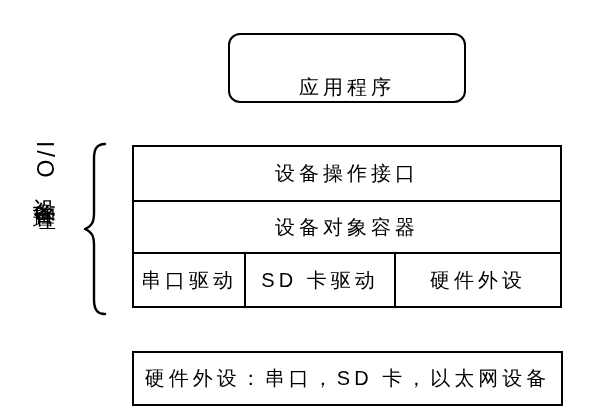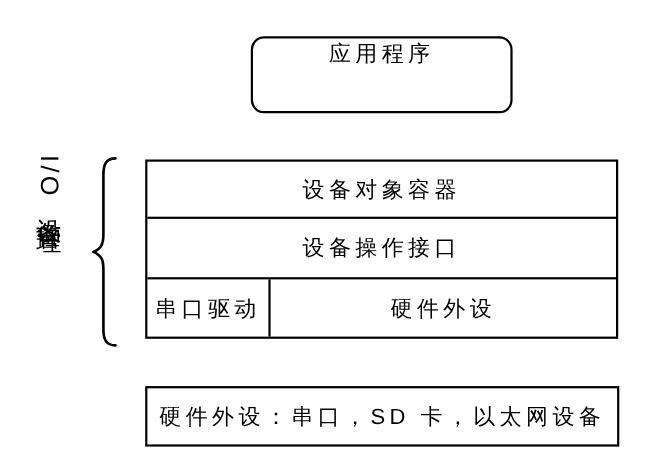--- a/index.html
+++ b/index.html
@@ -22,21 +22,21 @@
     white-space: nowrap;
   }
   .app-box {
     position: absolute;
     left: 228px; top: 33px;
     width: 238px; height: 70px;
     border: 2px solid #000000;
     border-radius: 12px;
     background: #ffffff;
     display: flex;
-    align-items: flex-start;
+    align-items: flex-end;
     justify-content: center;
   }
   .io-stack {
     position: absolute;
     left: 132px; top: 145px;
     width: 430px; height: 163px;
     border: 2px solid #000000;
     background: #ffffff;
     display: flex;
     flex-direction: column;
@@ -99,29 +99,32 @@
     <span class="box-label">应用程序</span>
   </div>
 
   <div class="side-label">I/O设备管理</div>
 
   <svg class="brace" viewBox="0 0 26 174" fill="none" xmlns="http://www.w3.org/2000/svg">
     <path d="M 23 2 C 14 2 12 8 12 17 L 12 71 C 12 80 10 84 3 87 C 10 90 12 94 12 103 L 12 157 C 12 166 14 172 23 172" stroke="#000000" stroke-width="2.4" fill="none" stroke-linecap="round" stroke-linejoin="round"></path>
   </svg>
 
   <div class="io-stack">
+    <div class="stack-layer">
+      <span class="box-label">设备操作接口</span>
+    </div>
     <div class="stack-layer second">
       <span class="box-label">设备对象容器</span>
-    </div>
-    <div class="stack-layer">
-      <span class="box-label">设备操作接口</span>
     </div>
     <div class="driver-row">
       <div class="driver-cell c1">
         <span class="box-label">串口驱动</span>
+      </div>
+      <div class="driver-cell c2">
+        <span class="box-label">SD 卡驱动</span>
       </div>
       <div class="driver-cell c3">
         <span class="box-label">硬件外设</span>
       </div>
     </div>
   </div>
 
   <div class="hw-box">
     <span class="box-label">硬件外设：串口，SD 卡，以太网设备</span>
   </div>

